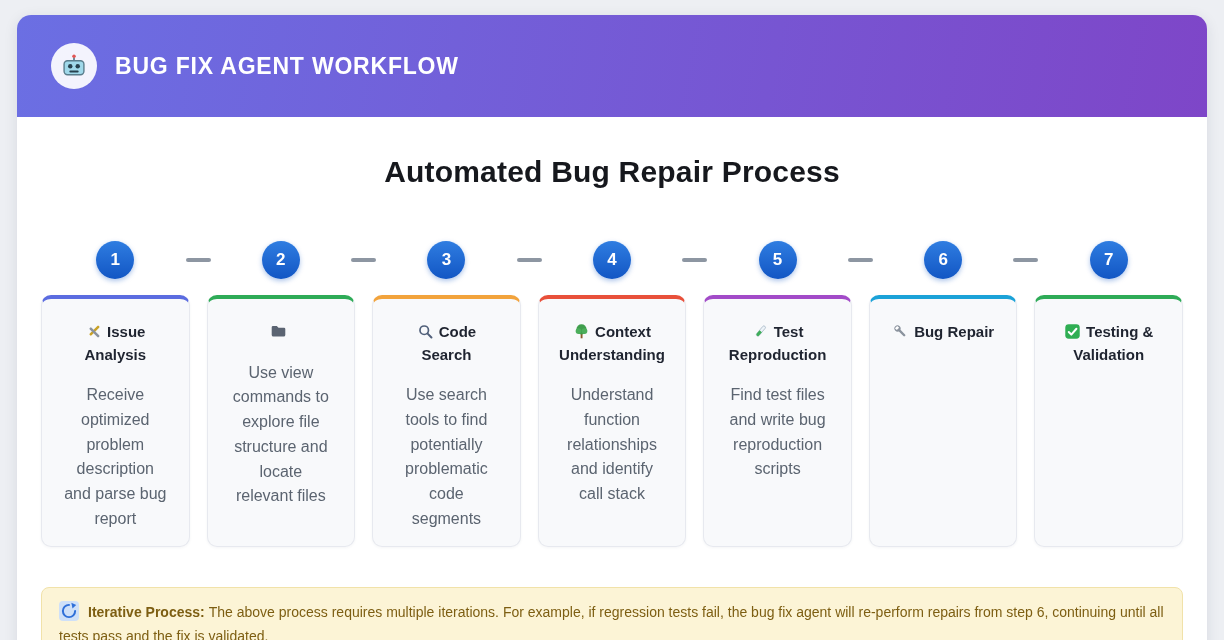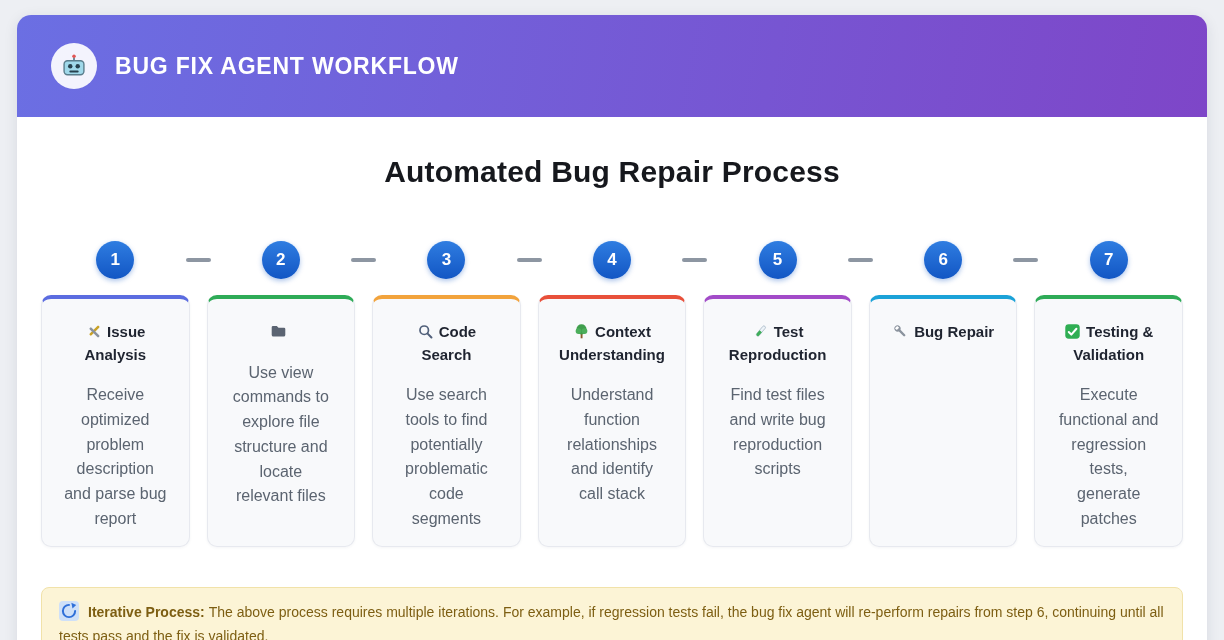--- a/index.html
+++ b/index.html
@@ -246,21 +246,20 @@
         </div>
         <div class="step-card" style="border-top-color: rgb(46, 171, 87);">
           <div class="step-title">
             <span class="ic">
               <svg width="17" height="17" viewBox="0 0 20 20">
                 <rect x="1.5" y="1.5" width="17" height="17" rx="4" fill="#2fae53"></rect>
                 <path d="M5.6 10.6l3 3 6-6.8" stroke="#ffffff" stroke-width="2.4" fill="none" stroke-linecap="round" stroke-linejoin="round"></path>
               </svg>
             </span><span>Testing &amp; Validation</span>
           </div>
-          <div class="step-desc">Execute functional and regression tests, generate patches</div>
         </div>
       </div>
 
     </div>
 
     <div class="note-box">
       <span class="ic">
         <svg width="18" height="18" viewBox="0 0 20 20">
           <path d="M10 3.2a6.8 6.8 0 1 0 6.8 6.8" fill="none" stroke="#2f6fd8" stroke-width="2.2" stroke-linecap="round"></path>
           <path d="M12.6 0.8 L18 3.4 L13.9 7.3 Z" fill="#2f6fd8"></path>

